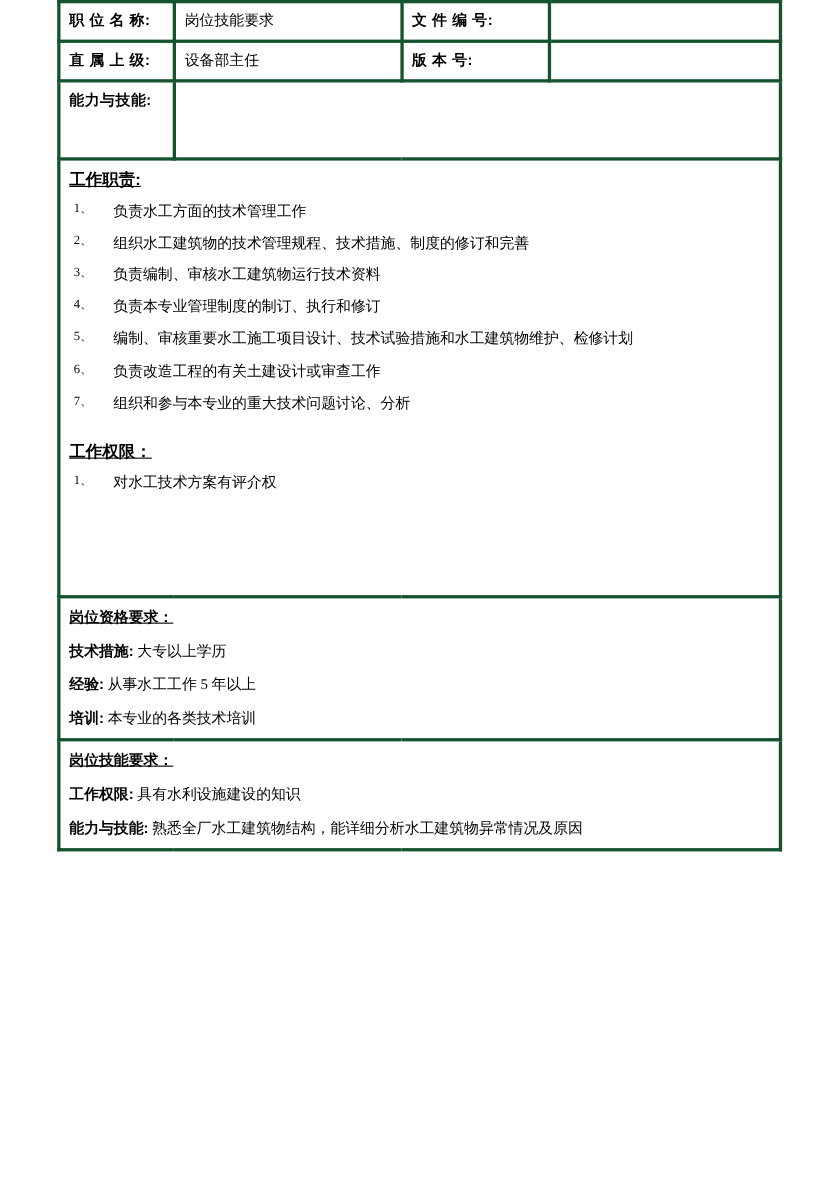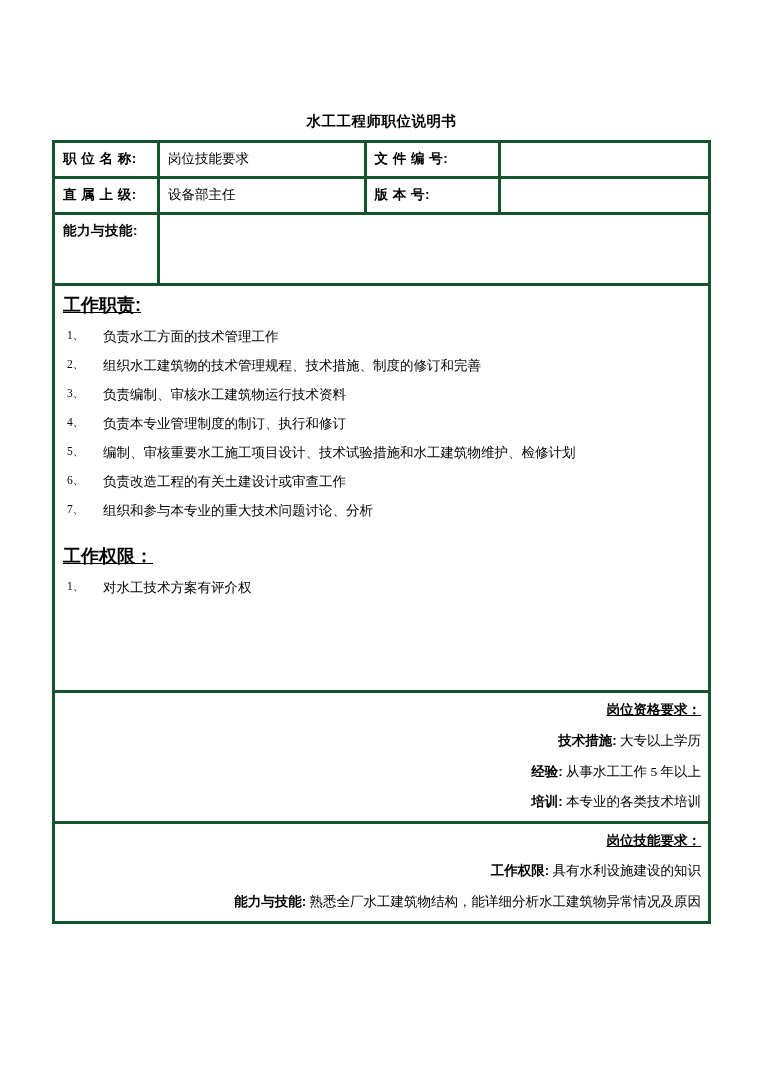--- a/index.html
+++ b/index.html
@@ -57,21 +57,21 @@
   }
   .cell-tall {
     height: 46px;
   }
   .cell-taller {
     height: 56px;
   }
   .section-head {
     font-weight: bold;
     font-family: "Liberation Sans", "DejaVu Sans", sans-serif;
-    font-size: 18px;
+    font-size: 15px;
     text-decoration: underline;
     display: inline-block;
     margin-bottom: 2px;
   }
   .duties-cell {
     padding-top: 9px;
     padding-bottom: 8px;
   }
   ol.numlist {
     list-style: none;
@@ -98,21 +98,20 @@
   .spacer-block {
     height: 78px;
   }
   .gap-line {
     height: 14px;
   }
   .kv-line {
     font-size: 13.5px;
     line-height: 1.6;
     margin-bottom: 9px;
-    text-align: right;
   }
   .kv-line:last-child {
     margin-bottom: 2px;
   }
   .kv-key {
     font-weight: bold;
     font-family: "Liberation Sans", "DejaVu Sans", sans-serif;
   }
   .underline-head {
     text-decoration: underline;
@@ -120,21 +119,20 @@
   .qual-cell {
     padding-top: 9px;
     padding-bottom: 9px;
   }
 </style>
 </head>
 <body>
 
 <div class="page">
 
-  <div class="doc-title">水工工程师职位说明书</div>
 
   <table class="main">
     <colgroup>
       <col style="width:16%">
       <col style="width:31.5%">
       <col style="width:20.5%">
       <col style="width:32%">
     </colgroup>
     <tbody>
       <tr>

